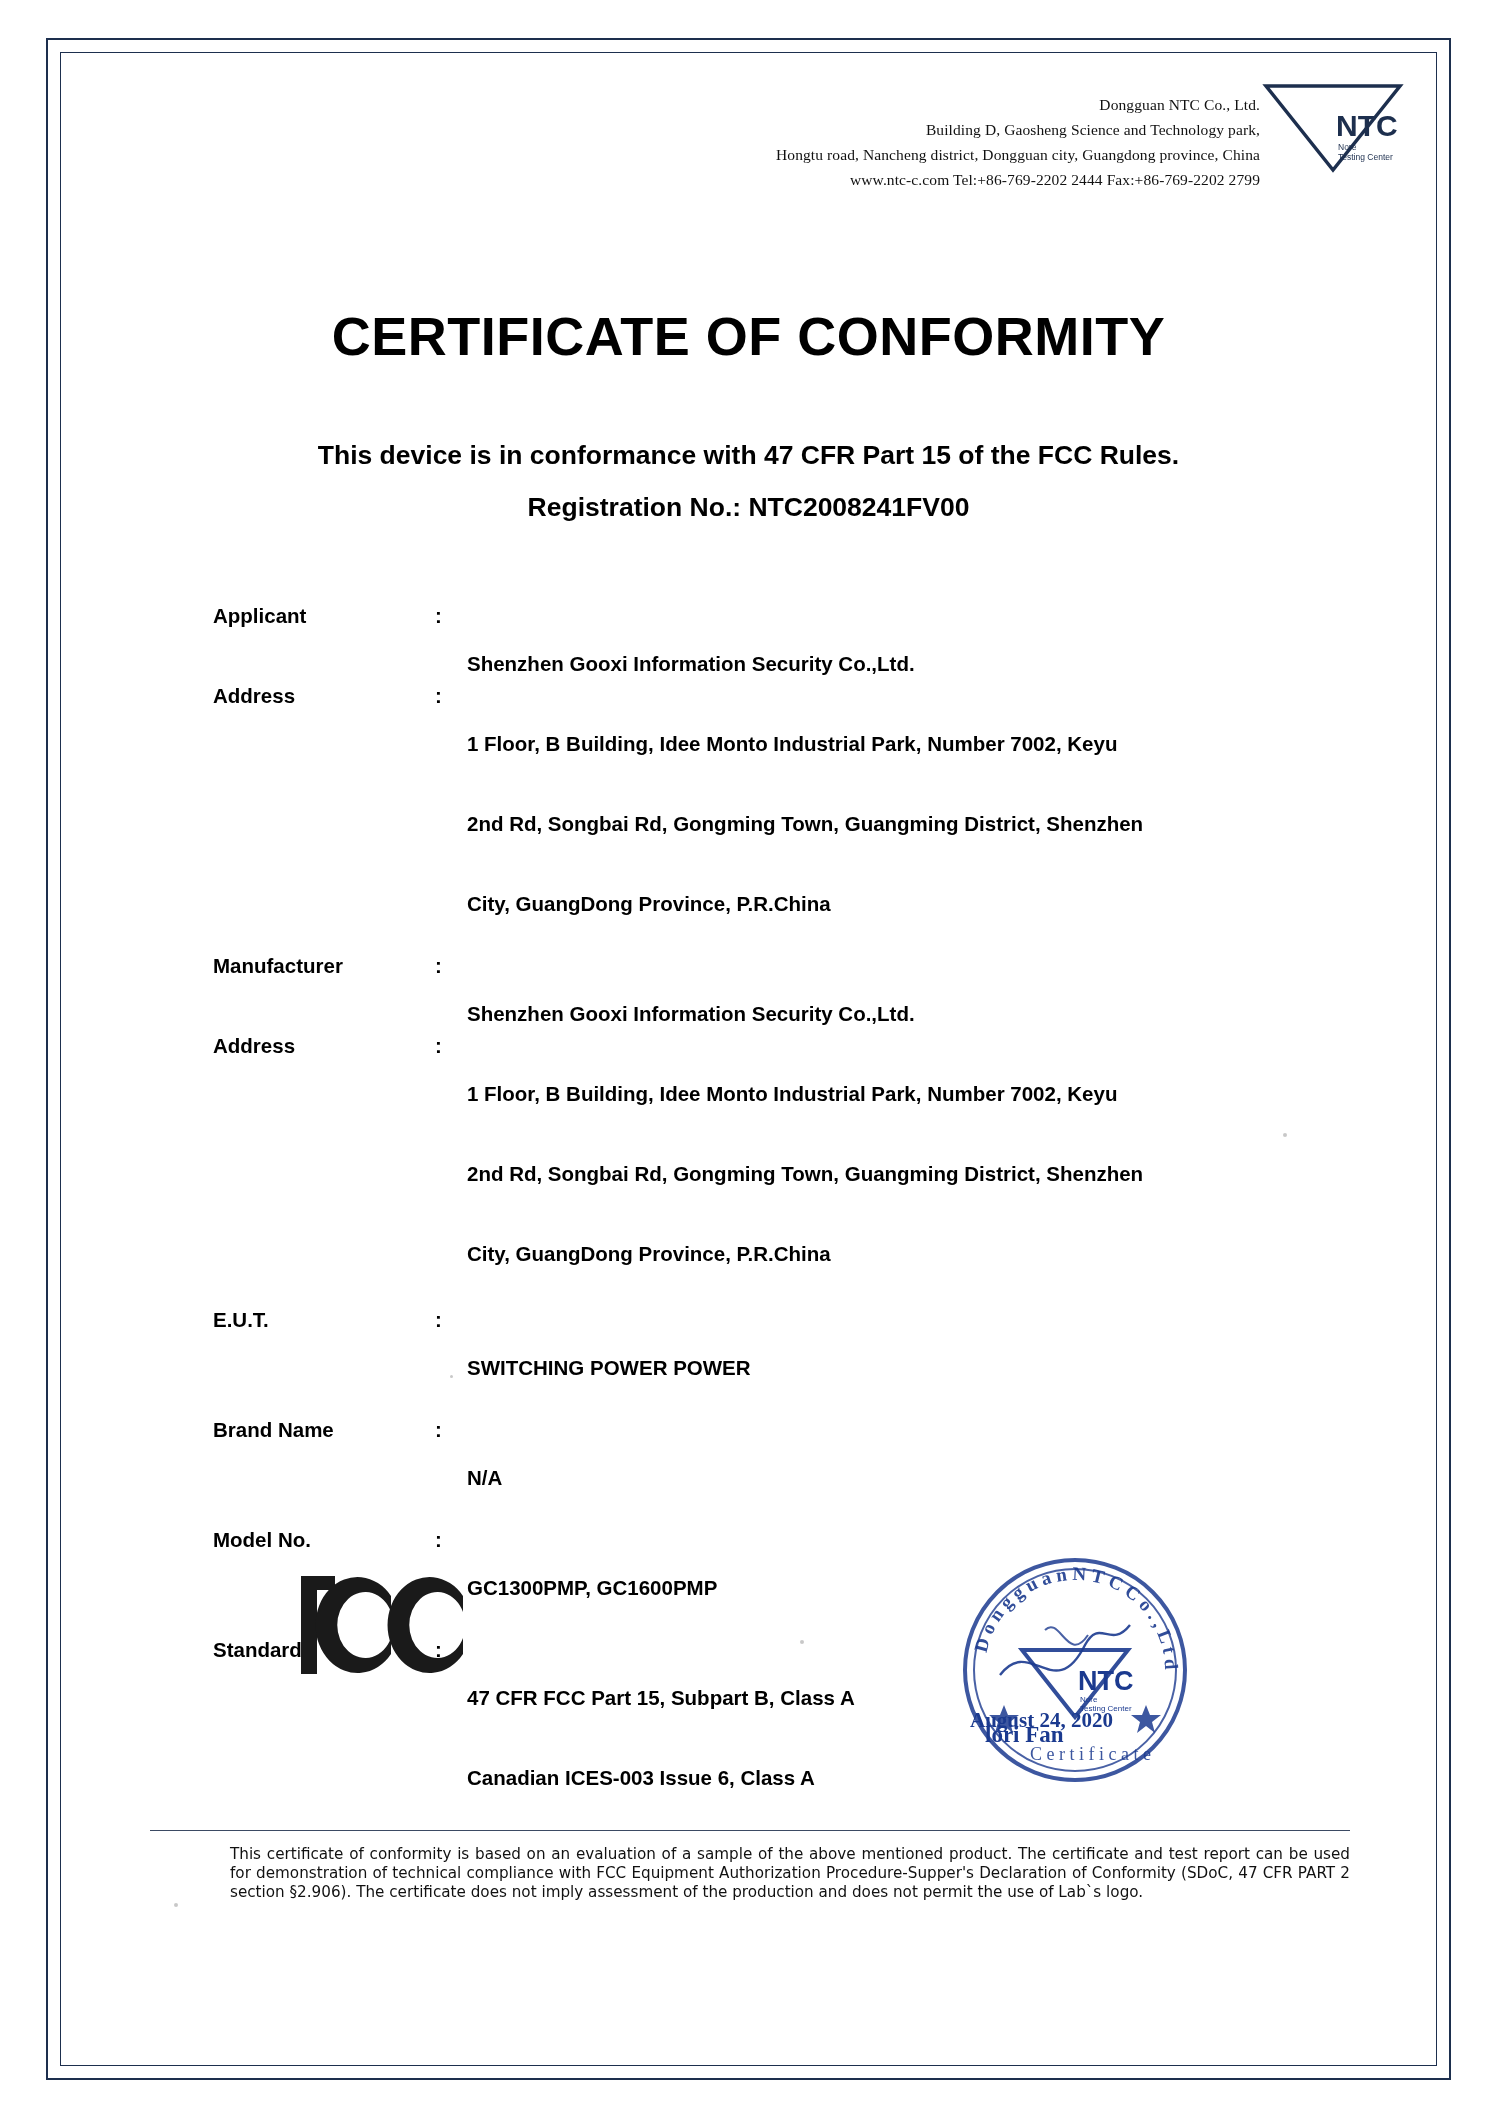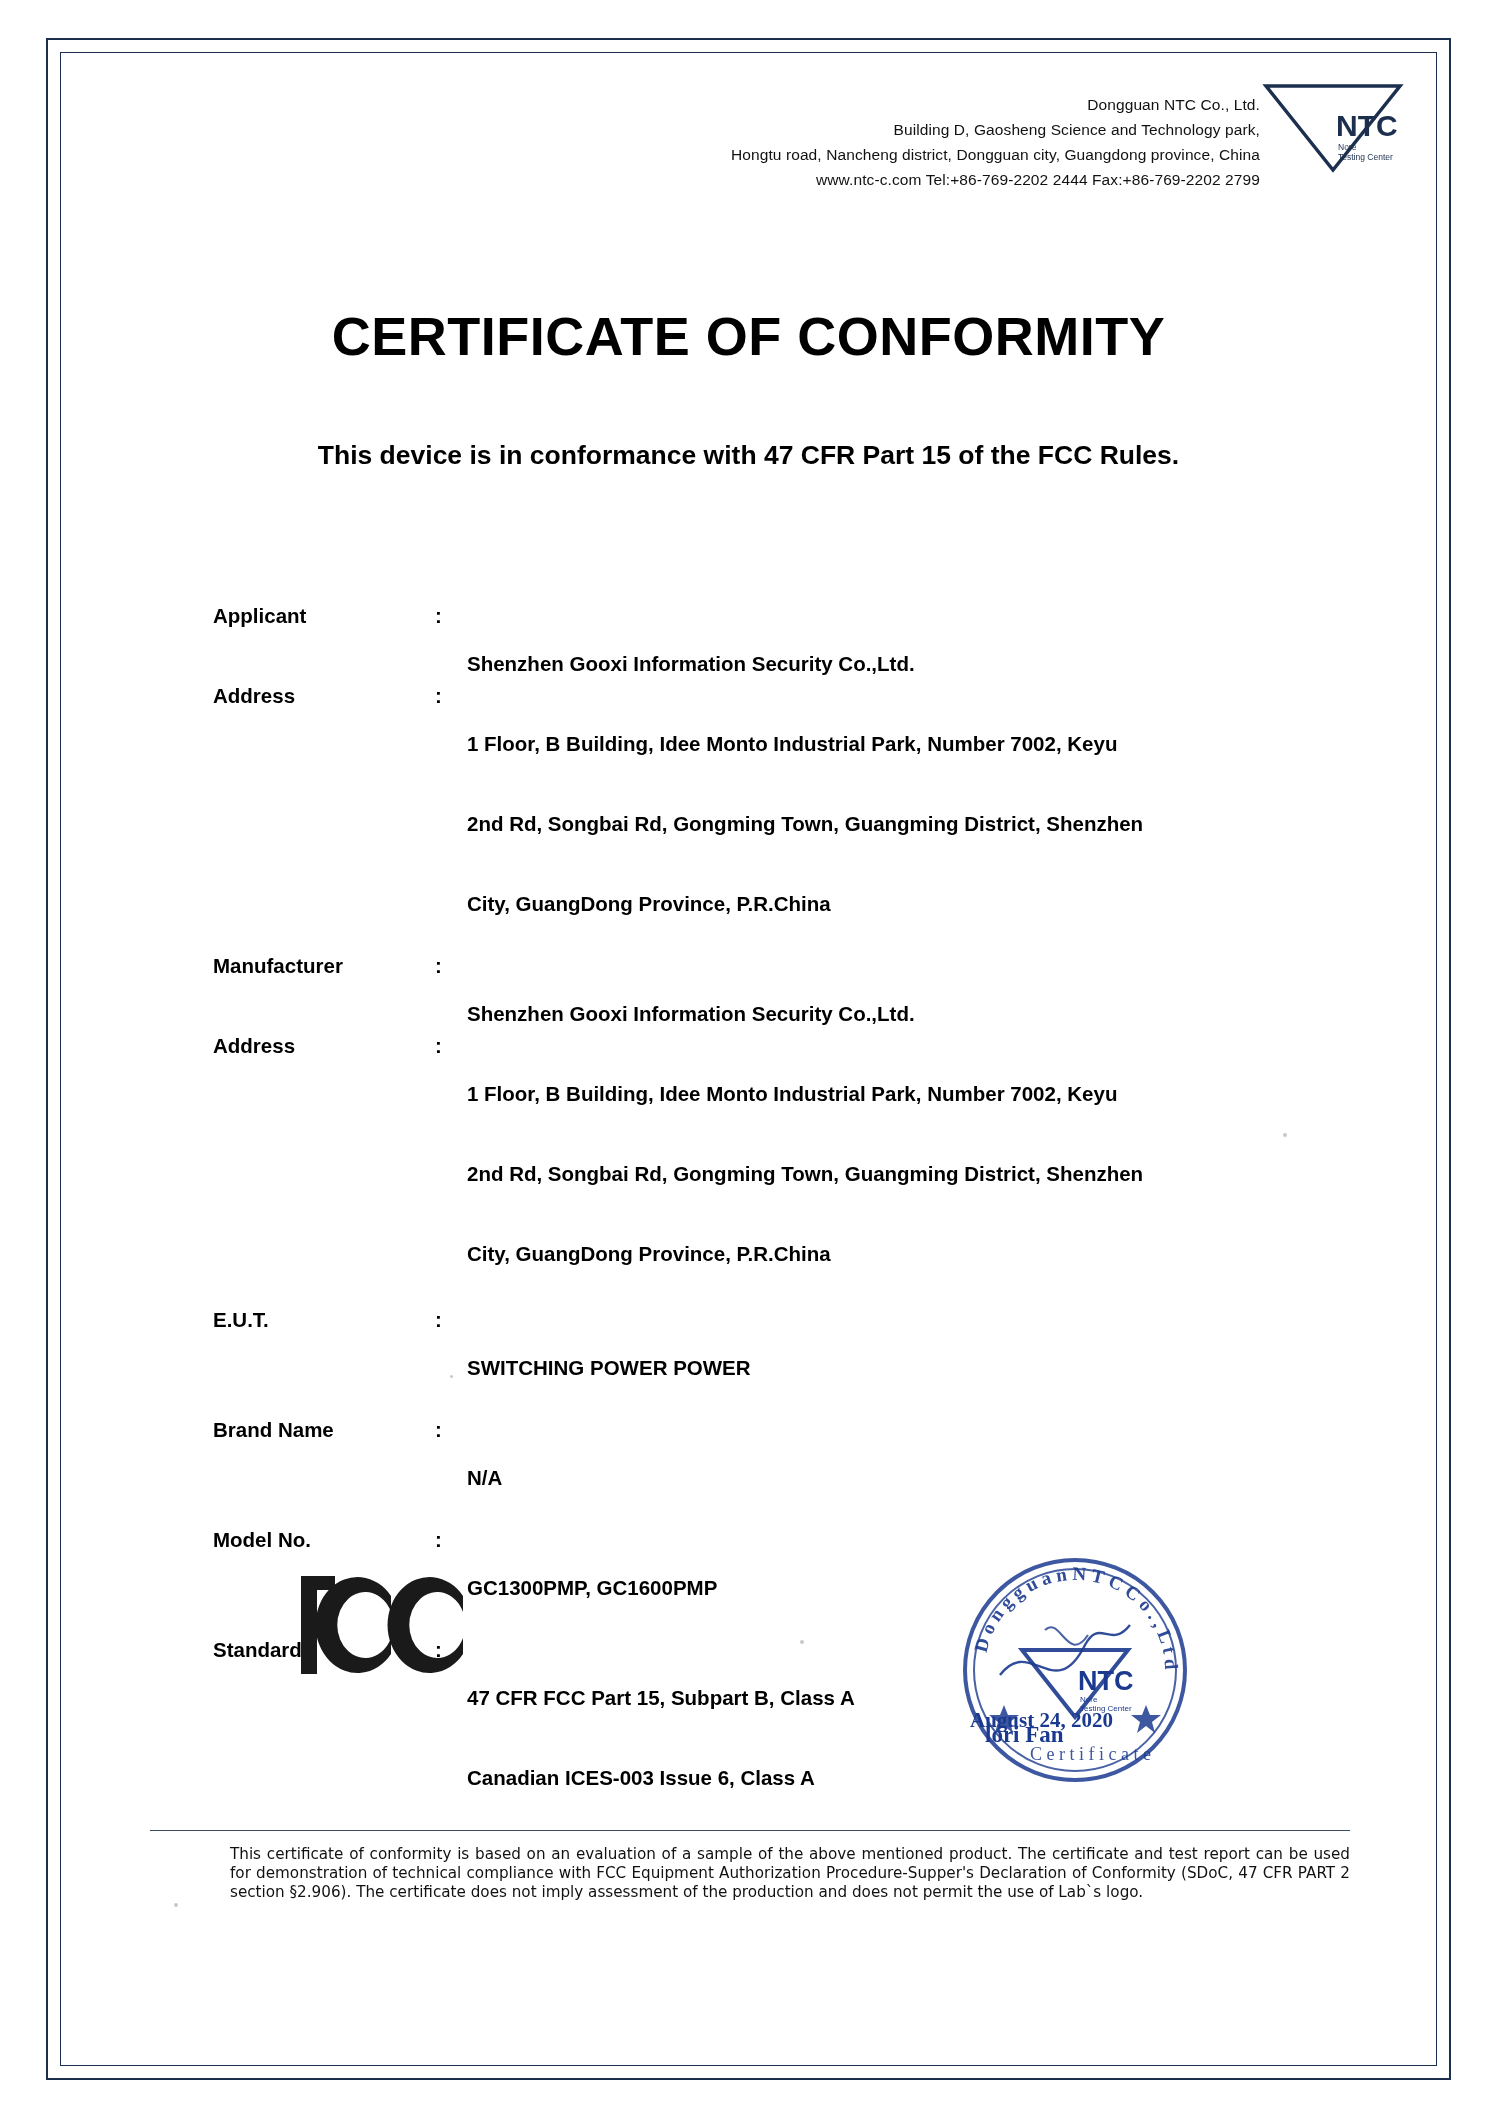--- a/index.html
+++ b/index.html
@@ -43,21 +43,21 @@
     box-sizing: border-box;
   }
 
   
   .header {
     position: absolute;
     left: 330px;
     top: 92px;
     width: 930px;
     text-align: right;
-    font-family: Liberation Sans, sans-serif;
+    font-family: Liberation Serif, serif;
     font-size: 15.5px;
     line-height: 25px;
     color: #111;
     letter-spacing: 0.1px;
   }
   .header div { white-space: nowrap; }
 
   
   .ntc-logo {
     position: absolute;
@@ -218,20 +218,21 @@
     <svg width="150" height="100" viewBox="0 0 150 100" xmlns="http://www.w3.org/2000/svg">
       <polygon points="8,8 142,8 75,92" fill="none" stroke="#1d2f4e" stroke-width="3.5"></polygon>
       <text x="78" y="58" font-family="Liberation Sans, sans-serif" font-size="30" font-weight="bold" fill="#1d2f4e">NTC</text>
       <text x="80" y="72" font-family="Liberation Sans, sans-serif" font-size="8.5" fill="#1d2f4e">Nore</text>
       <text x="80" y="82" font-family="Liberation Sans, sans-serif" font-size="8.5" fill="#1d2f4e">Testing Center</text>
     </svg>
   </div>
 
   <div class="title">CERTIFICATE OF CONFORMITY</div>
   <div class="subtitle">This device is in conformance with 47 CFR Part 15 of the FCC Rules.</div>
+  <div class="regno">Registration No.: NTC2008241FV00</div>
 
   <div class="details">
 
     <div class="row">
       <div class="label">Applicant</div>
       <div class="colon">:</div>
       <div class="value">
         <span class="line">Shenzhen Gooxi Information Security Co.,Ltd.</span>
       </div>
     </div>

